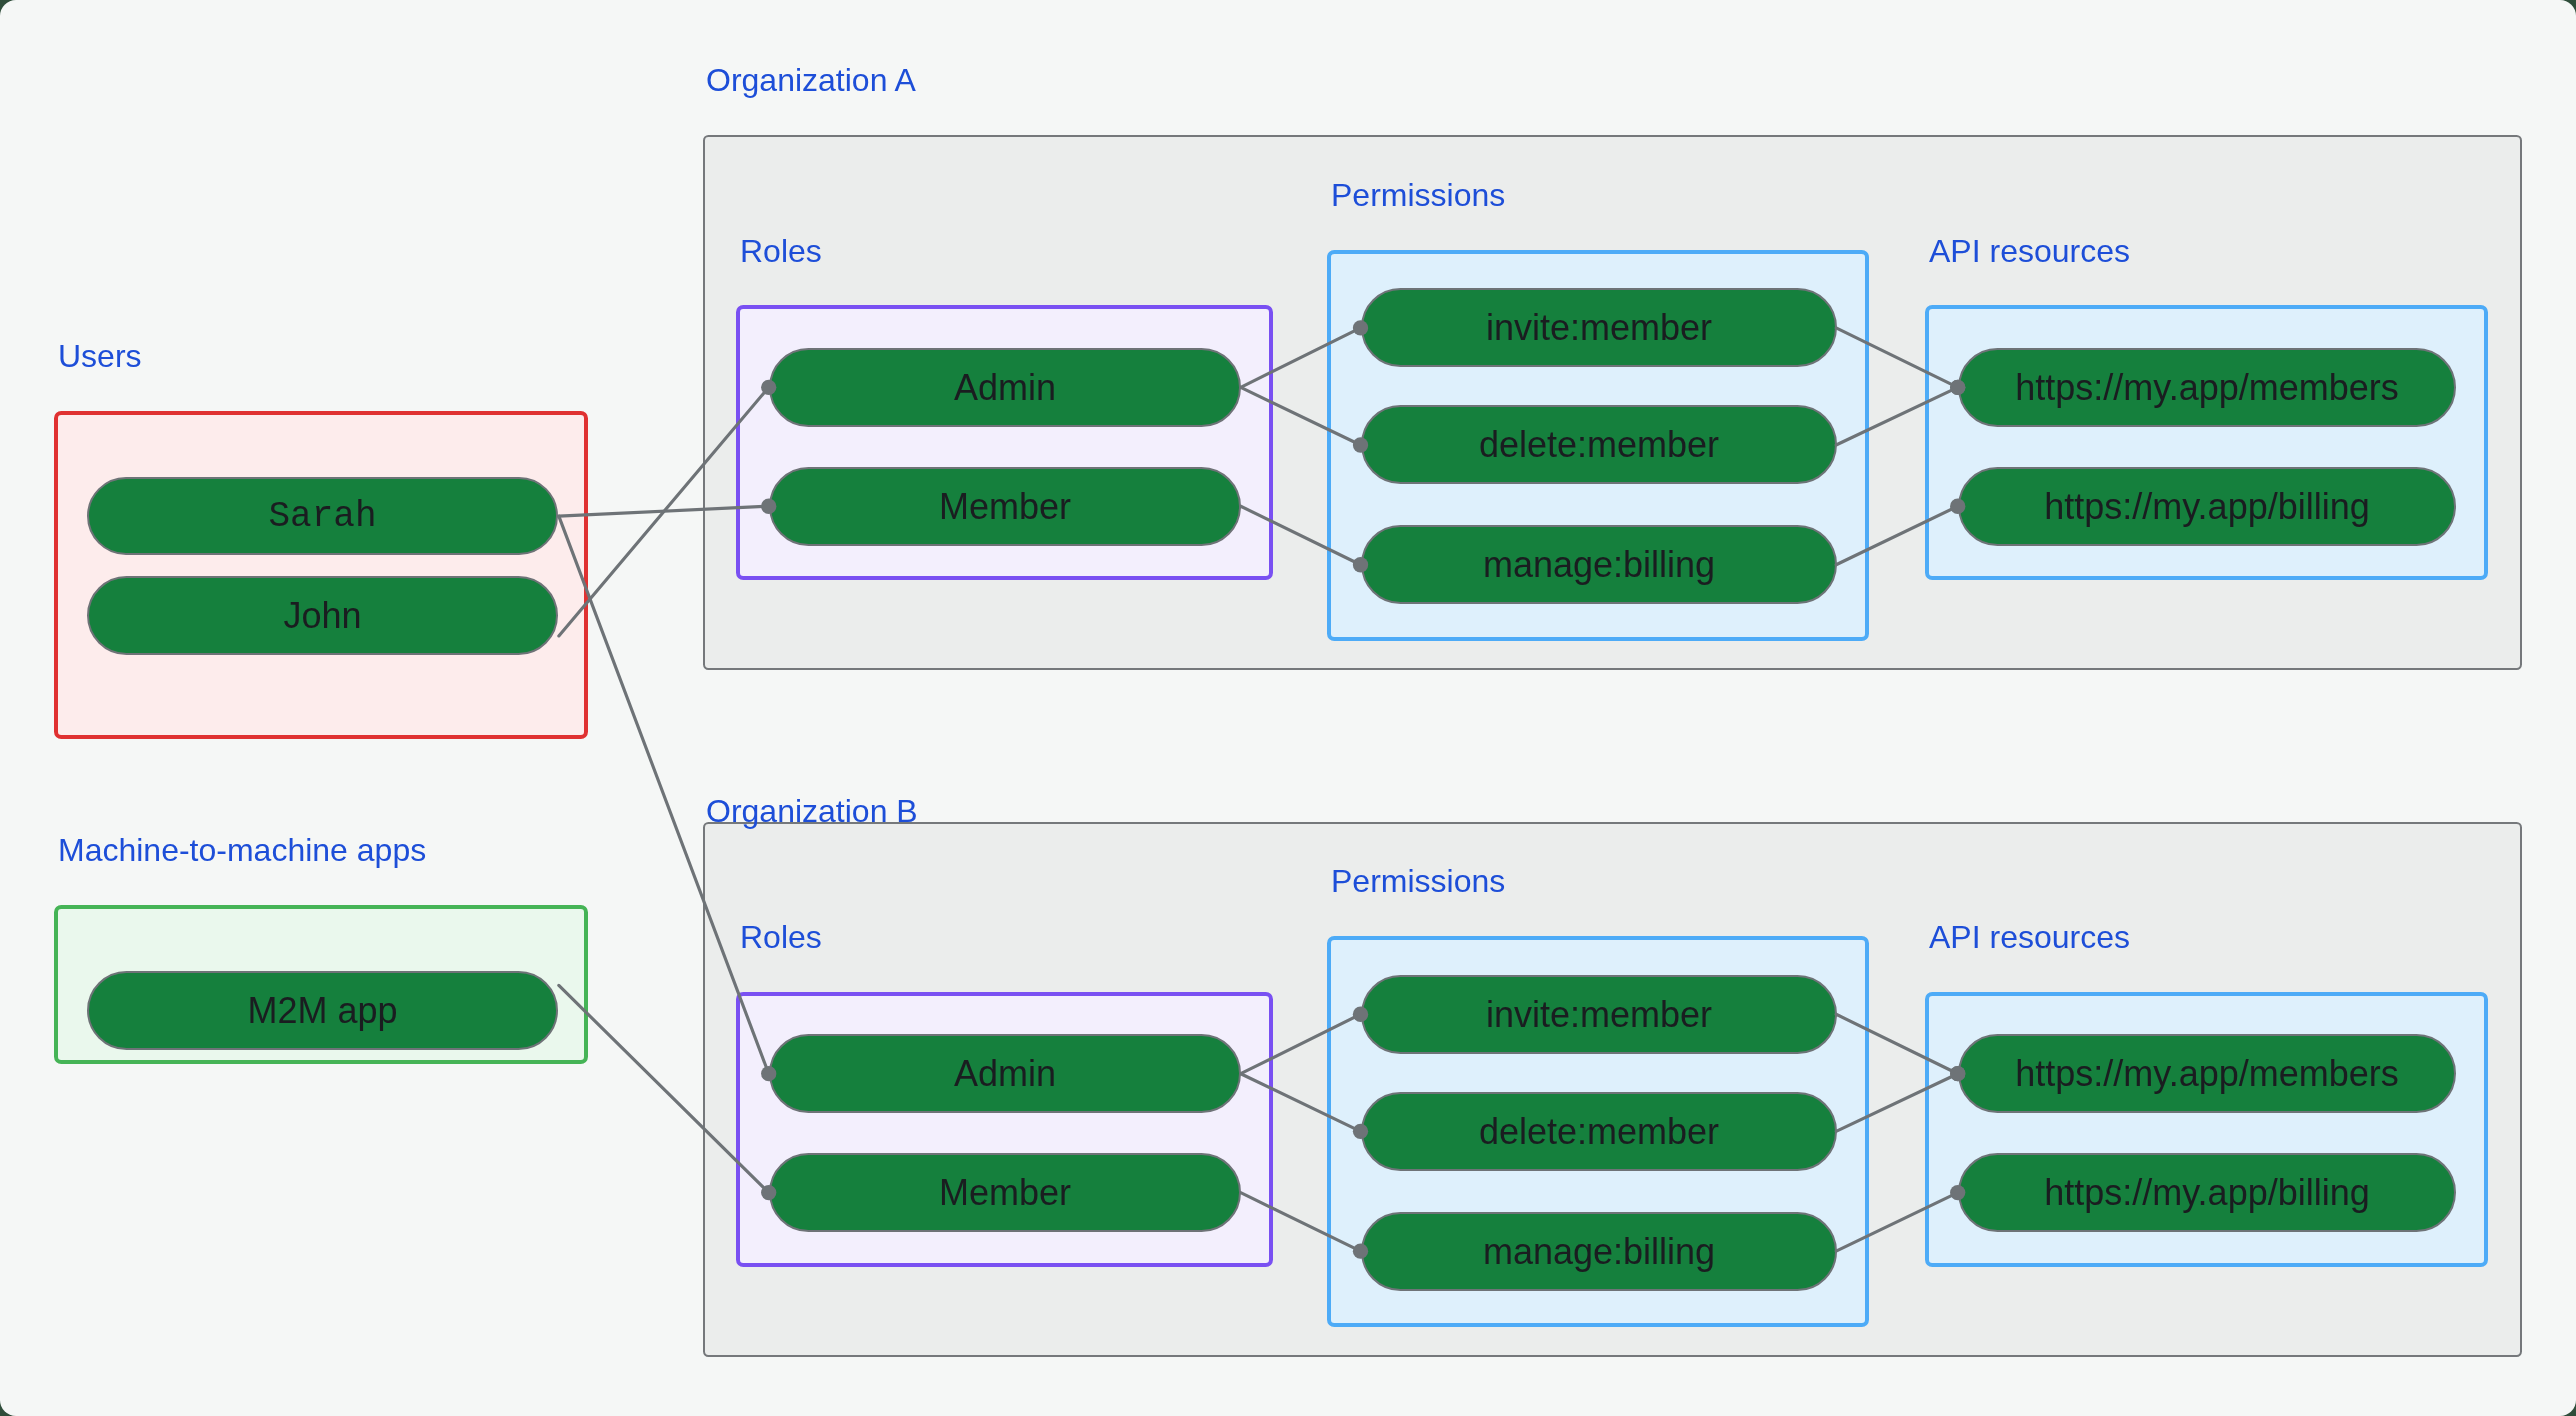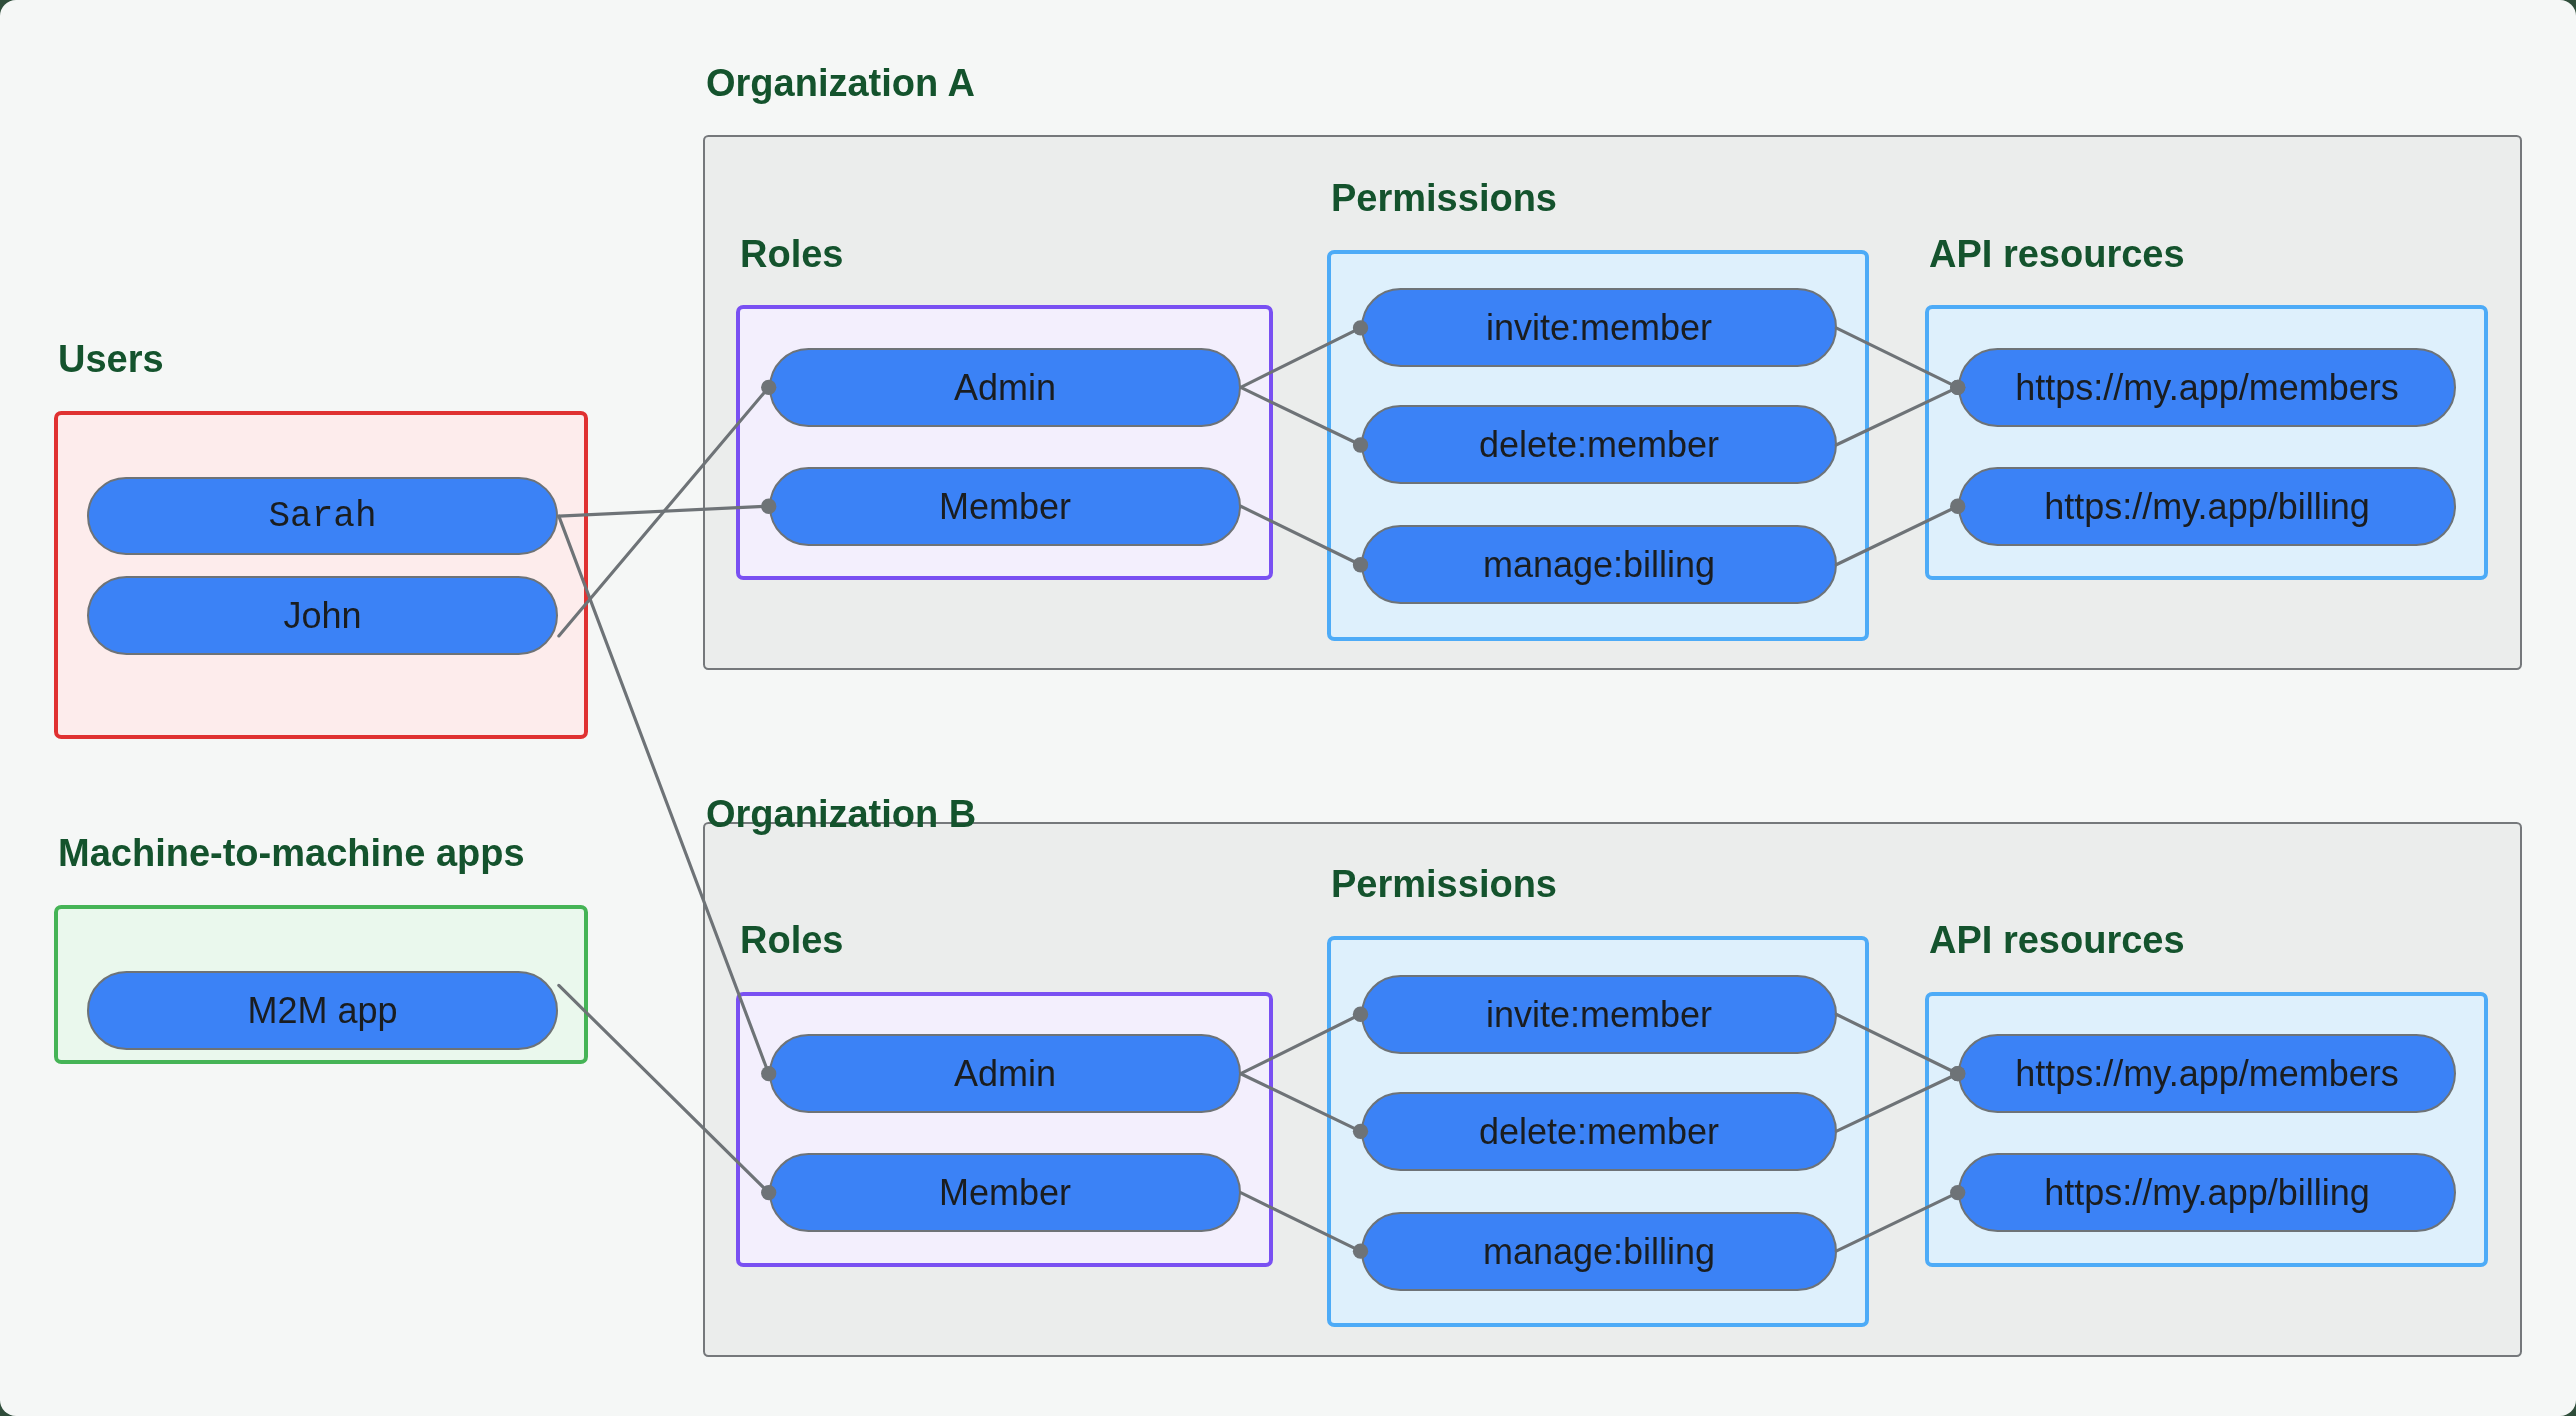--- a/index.html
+++ b/index.html
@@ -22,35 +22,35 @@
     border-radius: 7.2px;
   }
   .group.gray   { background: #ebedec; border: 2.7px solid #75787b; border-radius: 5.4px; }
   .group.red    { background: #fdecec; border: 4.5px solid #e03131; }
   .group.green  { background: #eaf8ed; border: 4.5px solid #45b456; }
   .group.purple { background: #f3effd; border: 4.5px solid #7950f2; }
   .group.blue   { background: #def0fc; border: 4.5px solid #4dabf7; }
   .node {
     position: absolute;
     box-sizing: border-box;
-    background: #3b82f6;
+    background: #15803d;
     border: 2.7px solid #6e7377;
     border-radius: 900px;
     display: flex;
     align-items: center;
     justify-content: center;
     font-size: 36px;
     color: #1a1d20;
     white-space: nowrap;
   }
   .section-label {
     position: absolute;
-    font-size: 38px;
-    font-weight: 700;
-    color: #14532d;
+    font-size: 32px;
+    font-weight: 400;
+    color: #1d4ed8;
     white-space: nowrap;
     line-height: 1.2;
   }
   .edges-layer {
     position: absolute;
     left: 0;
     top: 0;
     pointer-events: none;
   }
 </style>

